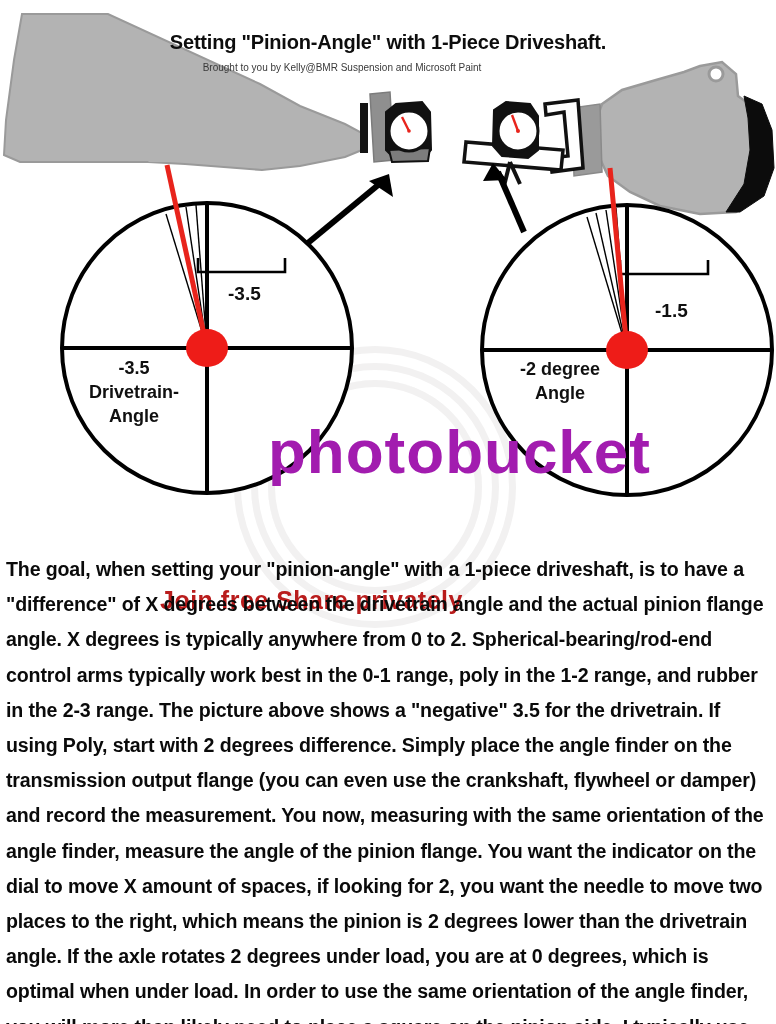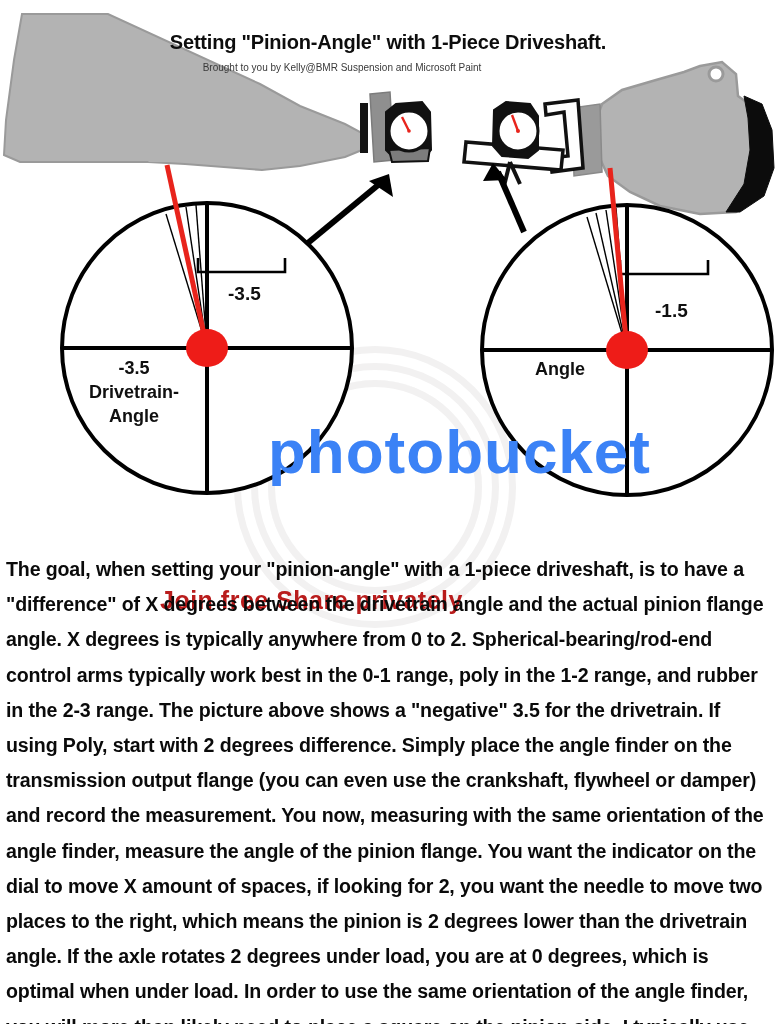--- a/index.html
+++ b/index.html
@@ -87,21 +87,21 @@
     color: #eceaea;
     font-weight: bold;
     white-space: nowrap;
     user-select: none;
   }
   #wm-photobucket {
     left: 268px;
     top: 416px;
     font-size: 62px;
     letter-spacing: 1px;
-    color: #3b82f6;
+    color: #a21caf;
   }
   #wm-rings {
     left: 268px;
     top: 380px;
     width: 200px;
     height: 200px;
     border-radius: 50%;
     border: 7px solid #f2f1f1;
     box-shadow: 0 0 0 10px #ffffff, 0 0 0 17px #f2f1f1,
                 0 0 0 27px #ffffff, 0 0 0 34px #f2f1f1;
@@ -244,20 +244,21 @@
   <div class="gauge-callout" id="left-callout">-3.5</div>
   <div class="gauge-callout" id="right-callout">-1.5</div>
 
   <div class="gauge-quadrant-label" id="left-quadrant-label">
     <div>-3.5</div>
     <div>Drivetrain-</div>
     <div>Angle</div>
   </div>
 
   <div class="gauge-quadrant-label" id="right-quadrant-label">
+    <div>-2 degree</div>
     <div>Angle</div>
   </div>
 
   <div class="watermark" id="wm-photobucket">photobucket</div>
   <div class="watermark" id="wm-joinfree">Join free Share privately</div>
 
   <div id="body-copy">
     <p>The goal, when setting your "pinion-angle" with a 1-piece driveshaft, is to have a "difference" of X degrees between the drivetrain angle and the actual pinion flange angle. X degrees is typically anywhere from 0 to 2. Spherical-bearing/rod-end control arms typically work best in the 0-1 range, poly in the 1-2 range, and rubber in the 2-3 range. The picture above shows a "negative" 3.5 for the drivetrain. If using Poly, start with 2 degrees difference. Simply place the angle finder on the transmission output flange (you can even use the crankshaft, flywheel or damper) and record the measurement. You now, measuring with the same orientation of the angle finder, measure the angle of the pinion flange. You want the indicator on the dial to move X amount of spaces, if looking for 2, you want the needle to move two places to the right, which means the pinion is 2 degrees lower than the drivetrain angle. If the axle rotates 2 degrees under load, you are at 0 degrees, which is optimal when under load. In order to use the same orientation of the angle finder, you will more than likely need to place a square on the pinion side. I typically use my call phone, I use an app called "leveler" that is found in the Android Market.</p>
   </div>
 

